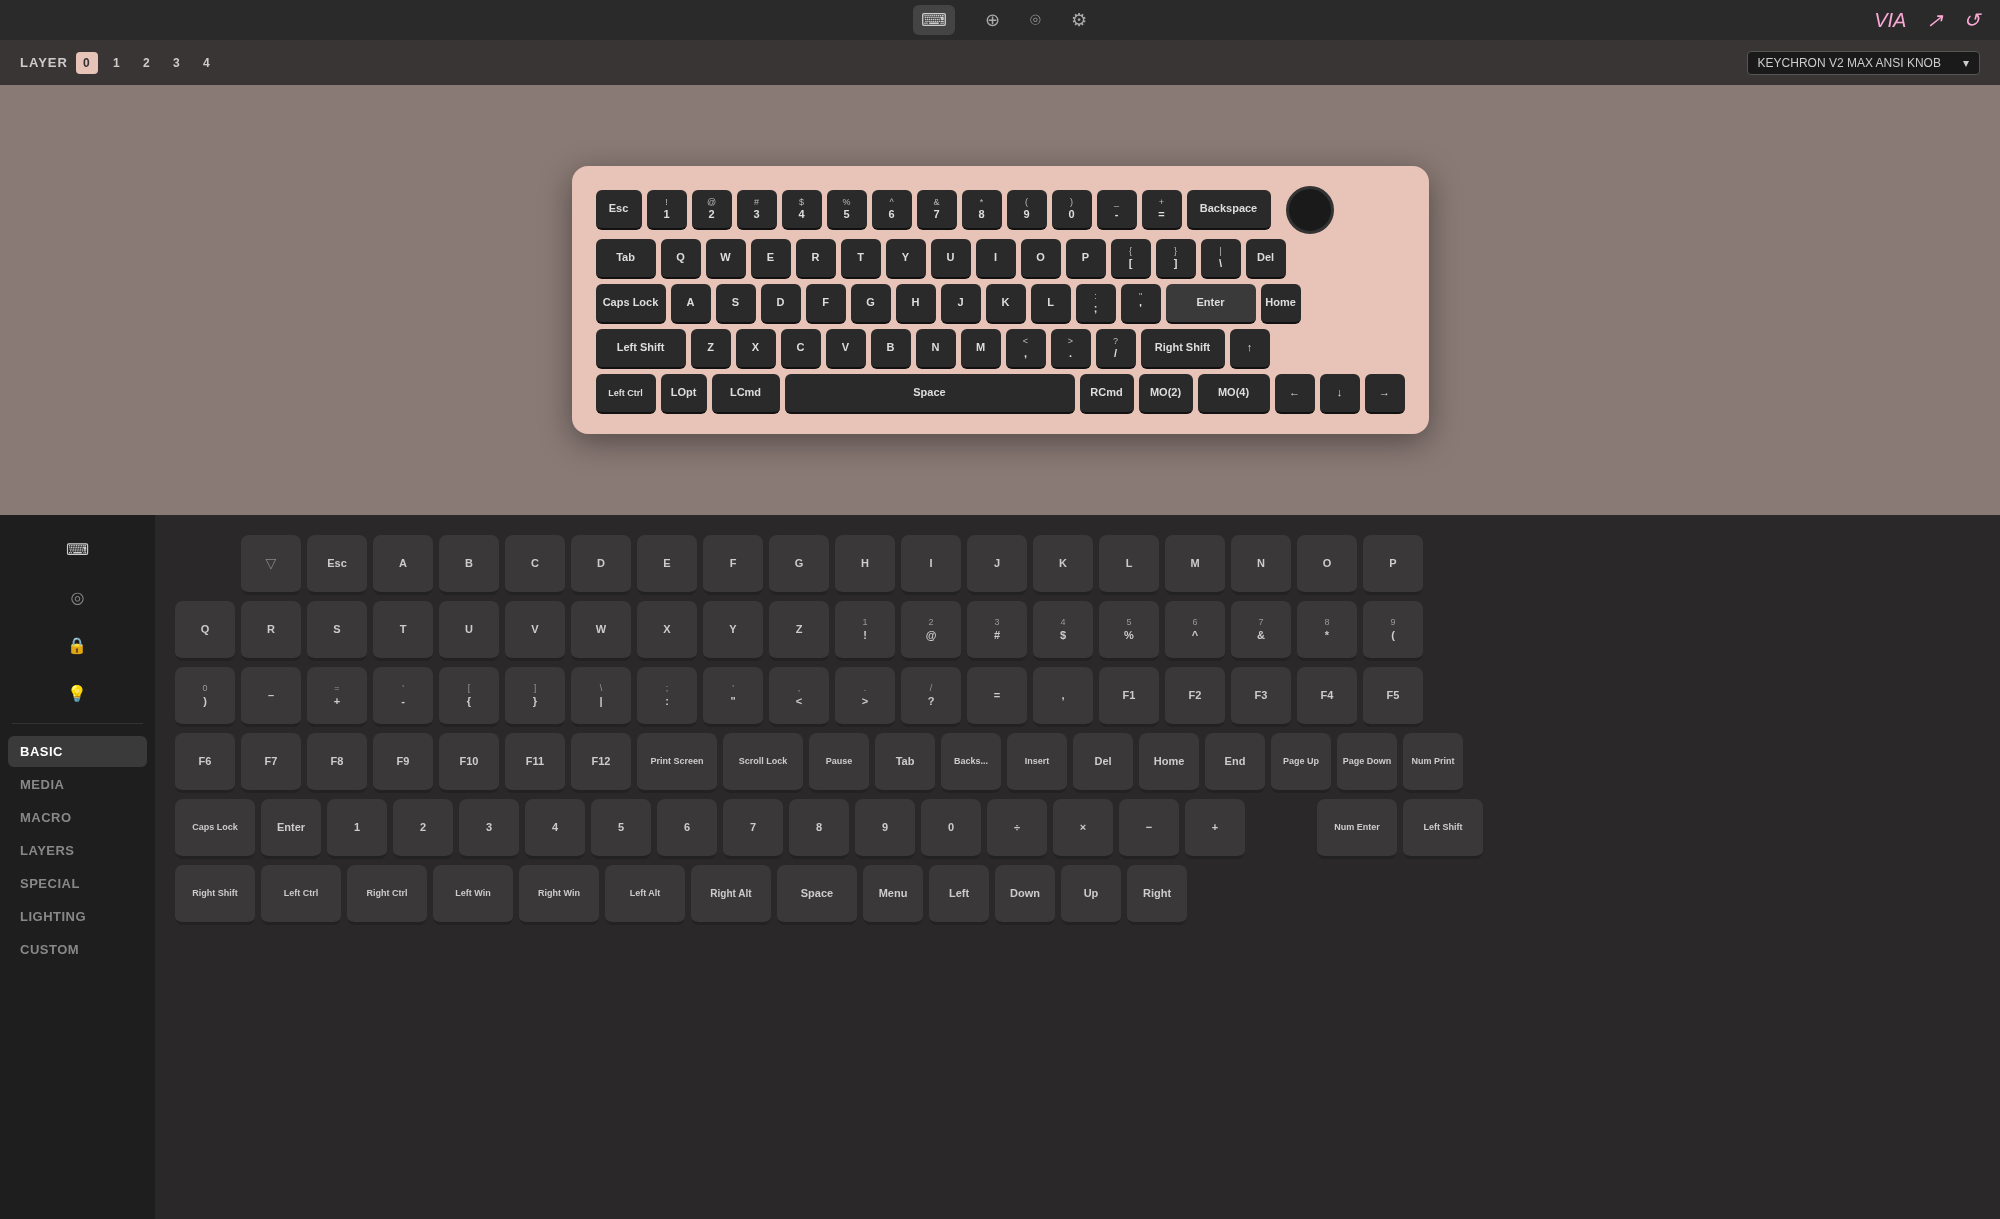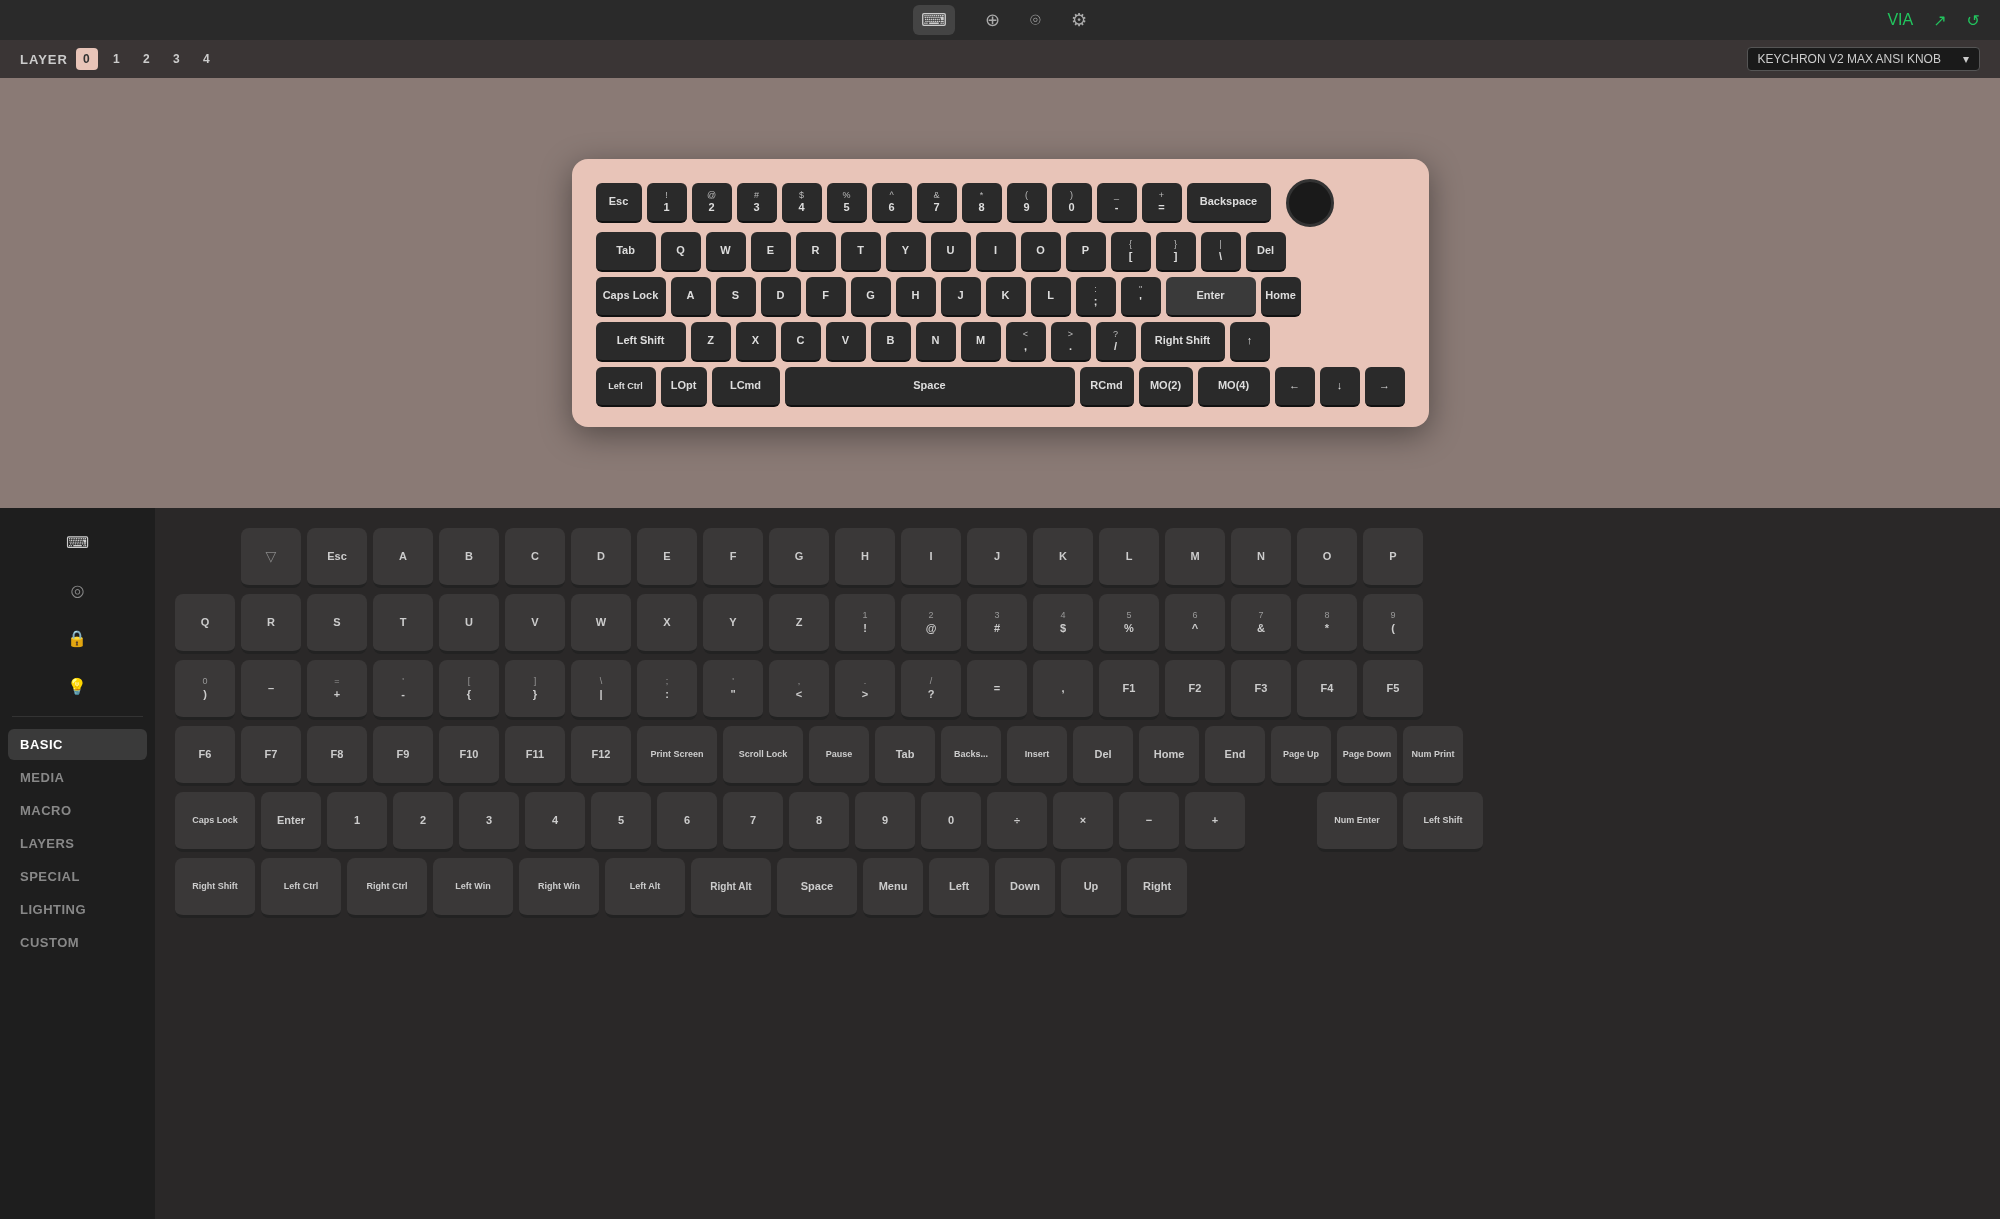--- a/index.html
+++ b/index.html
@@ -38,28 +38,29 @@
       background: #444;
       border-radius: 6px;
       padding: 4px 8px;
     }
     .top-bar-right {
       position: absolute;
       right: 20px;
       display: flex;
       gap: 20px;
       align-items: center;
-      color: #22c55e;
-      font-size: 16px;
+      color: #f9a8d4;
+      font-size: 20px;
+      font-style: italic;
     }
 
     
     .layer-bar {
       background: #3a3535;
-      height: 38px;
+      height: 45px;
       display: flex;
       align-items: center;
       padding: 0 20px;
       justify-content: space-between;
       flex-shrink: 0;
     }
     .layer-selector {
       display: flex;
       align-items: center;
       gap: 8px;

